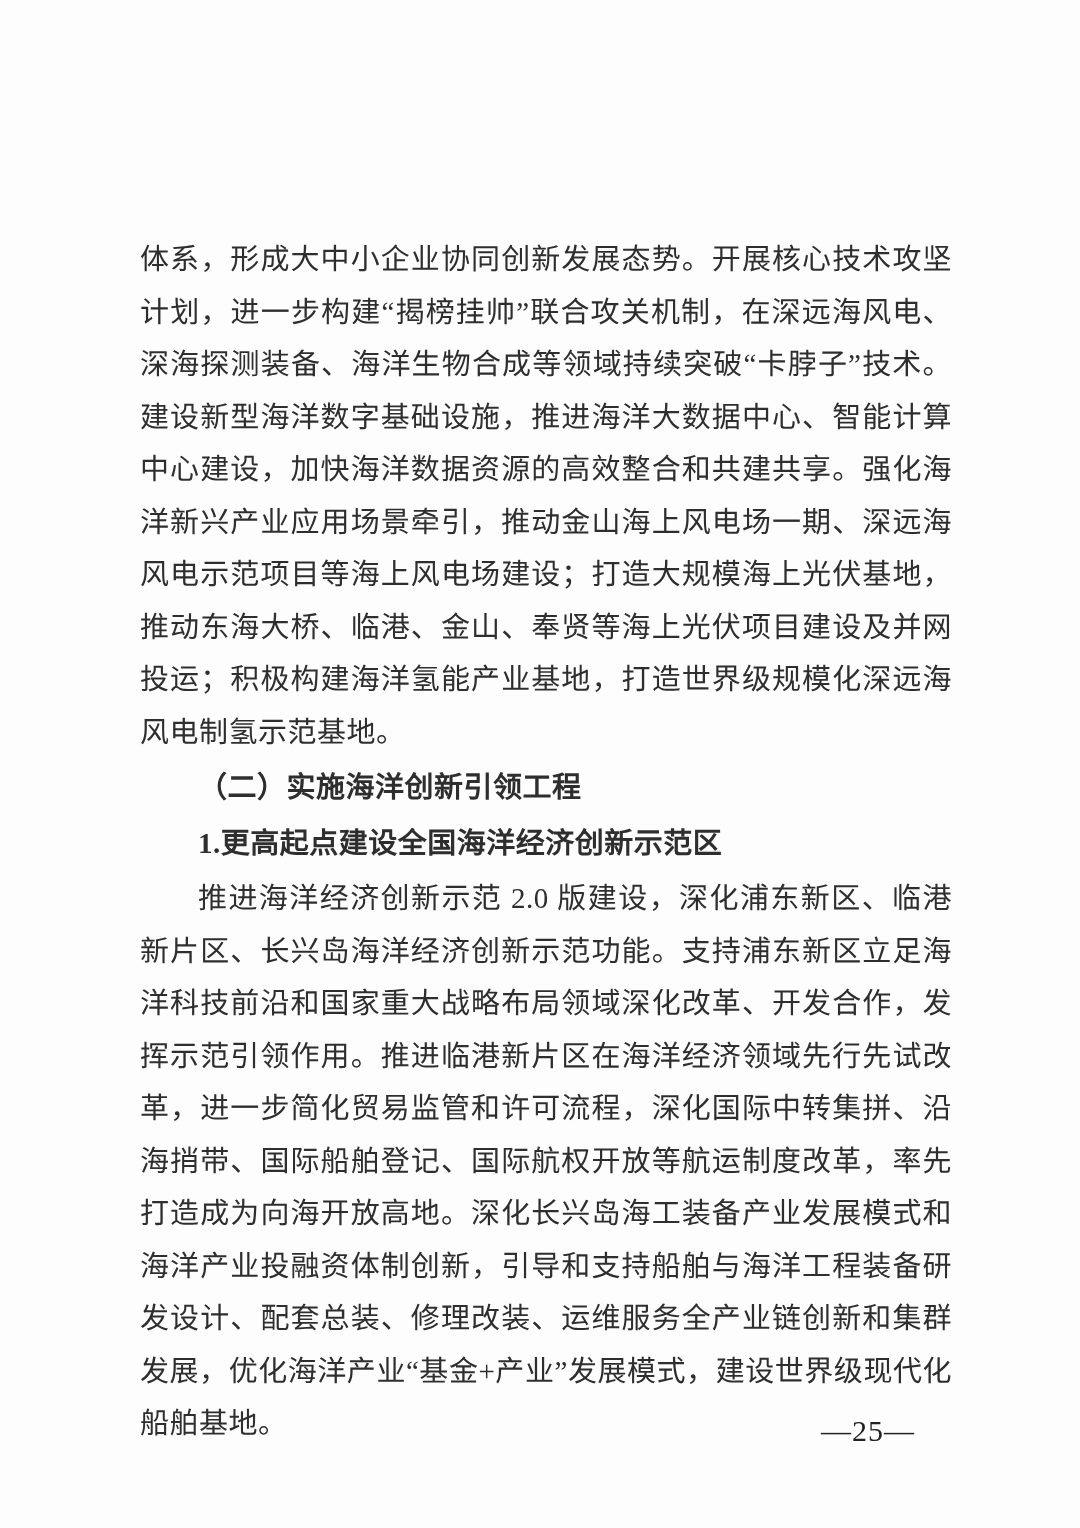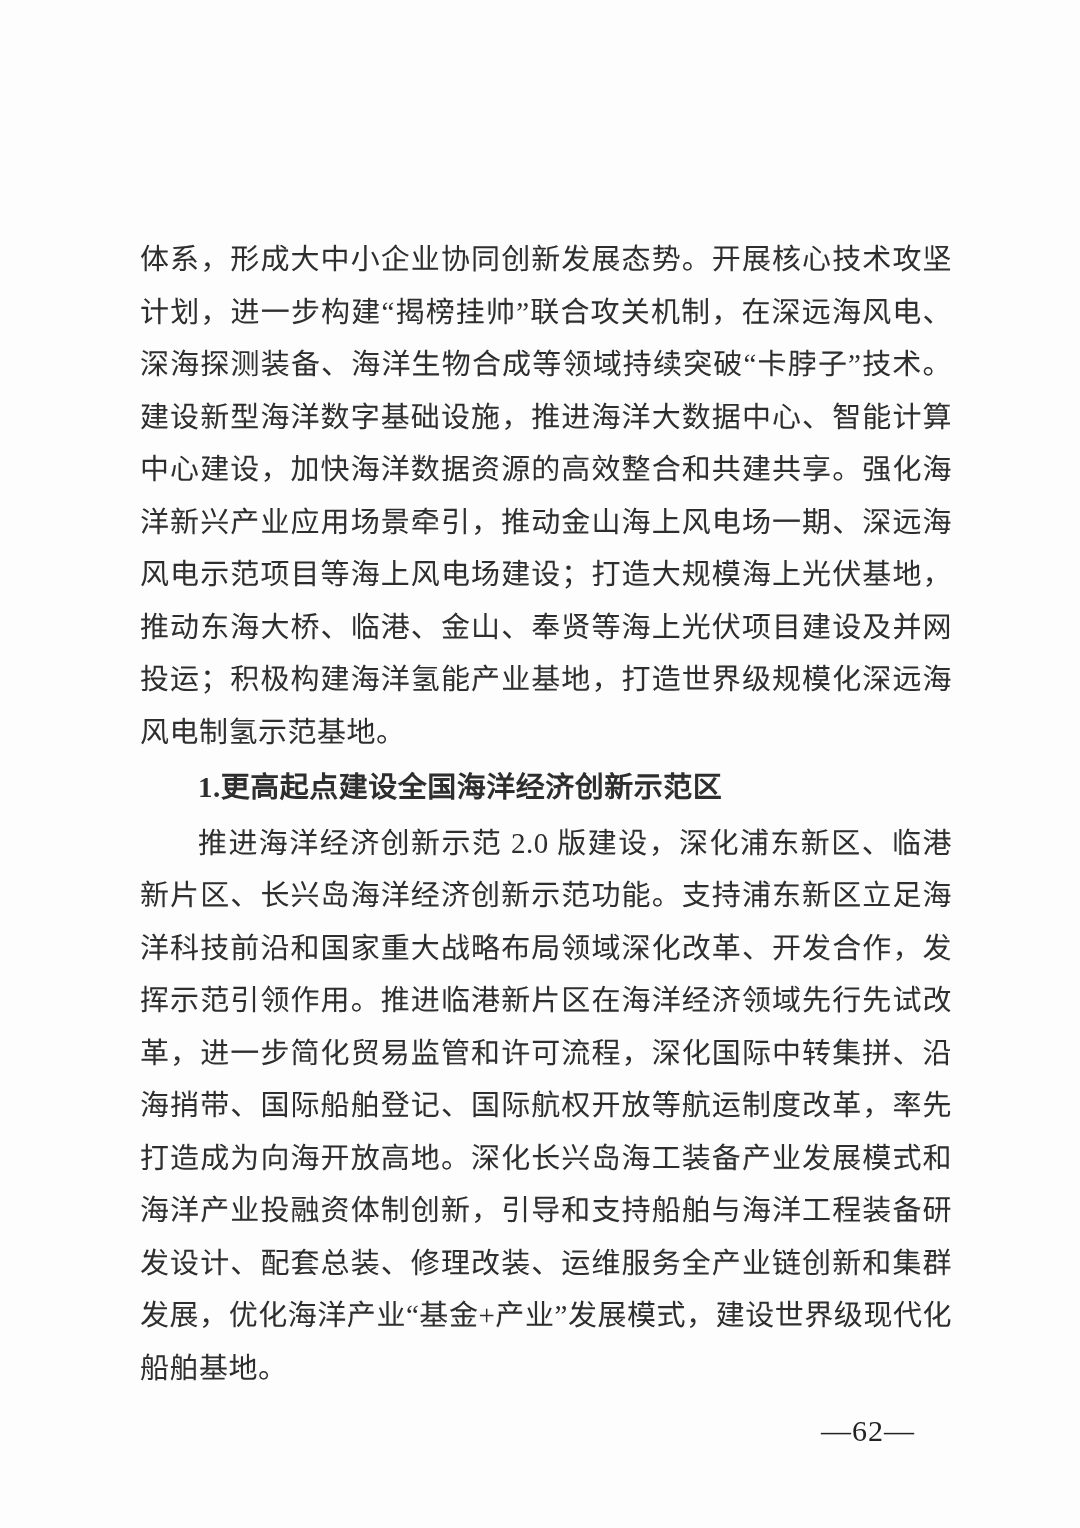--- a/index.html
+++ b/index.html
@@ -54,18 +54,19 @@
     font-family: "Liberation Serif", "DejaVu Serif", serif;
     letter-spacing: 1px;
   }
 </style>
 </head>
 <body>
 
 <div class="page">
   <div class="content">
     <p class="para">体系，形成大中小企业协同创新发展态势。开展核心技术攻坚计划，进一步构建“揭榜挂帅”联合攻关机制，在深远海风电、深海探测装备、海洋生物合成等领域持续突破“卡脖子”技术。建设新型海洋数字基础设施，推进海洋大数据中心、智能计算中心建设，加快海洋数据资源的高效整合和共建共享。强化海洋新兴产业应用场景牵引，推动金山海上风电场一期、深远海风电示范项目等海上风电场建设；打造大规模海上光伏基地，推动东海大桥、临港、金山、奉贤等海上光伏项目建设及并网投运；积极构建海洋氢能产业基地，打造世界级规模化深远海风电制氢示范基地。</p>
+    <p class="heading">（二）实施海洋创新引领工程</p>
     <p class="heading">1.更高起点建设全国海洋经济创新示范区</p>
     <p class="para indent">推进海洋经济创新示范 2.0 版建设，深化浦东新区、临港新片区、长兴岛海洋经济创新示范功能。支持浦东新区立足海洋科技前沿和国家重大战略布局领域深化改革、开发合作，发挥示范引领作用。推进临港新片区在海洋经济领域先行先试改革，进一步简化贸易监管和许可流程，深化国际中转集拼、沿海捎带、国际船舶登记、国际航权开放等航运制度改革，率先打造成为向海开放高地。深化长兴岛海工装备产业发展模式和海洋产业投融资体制创新，引导和支持船舶与海洋工程装备研发设计、配套总装、修理改装、运维服务全产业链创新和集群发展，优化海洋产业“基金+产业”发展模式，建设世界级现代化船舶基地。</p>
   </div>
 
-  <div class="page-number">—62—</div>
+  <div class="page-number">—25—</div>
 </div>
 
 </body></html>

